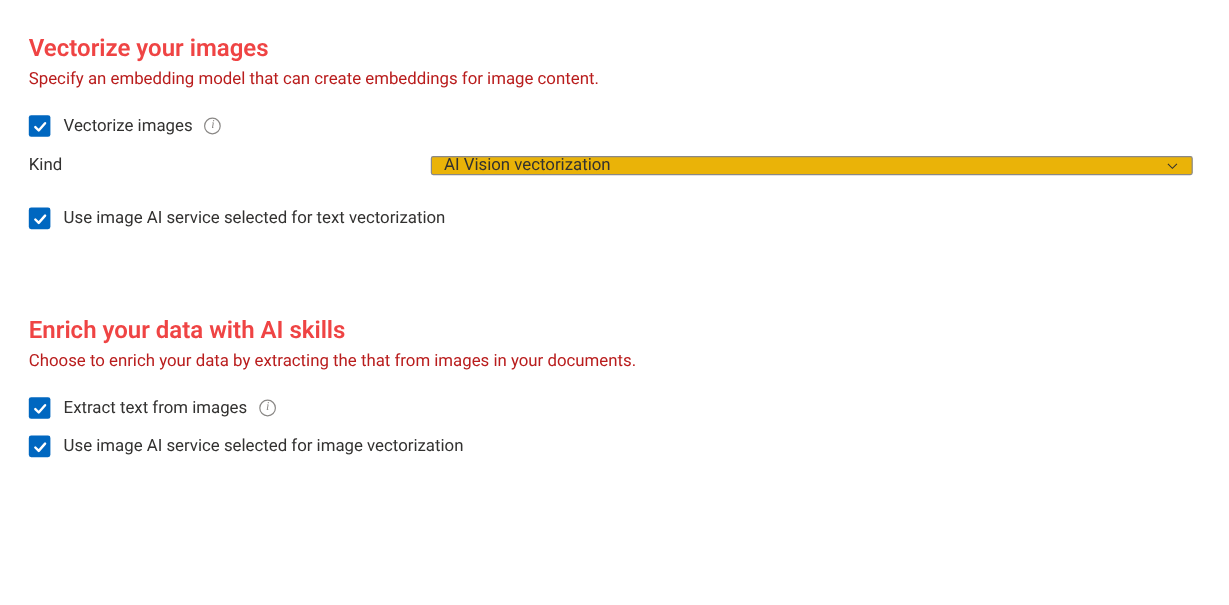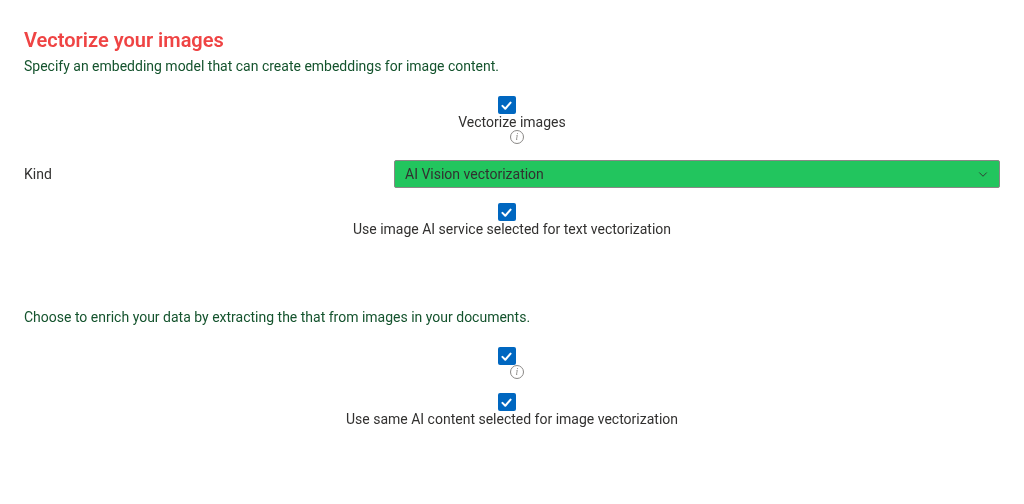--- a/index.html
+++ b/index.html
@@ -12,28 +12,27 @@
       width: 1024px;
     }
     .section-title {
       font-size: 20px;
       font-weight: 600;
       color: #ef4444;
       margin-bottom: 6px;
     }
     .section-desc {
       font-size: 14px;
-      color: #14532d;
+      color: #b91c1c;
       margin-bottom: 22px;
     }
     .form-row {
       display: flex;
       align-items: center;
       margin-bottom: 14px;
-      flex-direction: column;
     }
     .checkbox {
       width: 18px;
       height: 18px;
       border-radius: 2px;
       display: inline-flex;
       align-items: center;
       justify-content: center;
       flex-shrink: 0;
       cursor: pointer;
@@ -68,37 +67,36 @@
       font-size: 10px;
       color: #8a8886;
       margin-left: 10px;
       font-family: Georgia, serif;
       font-style: italic;
       line-height: 1;
       cursor: pointer;
     }
     .field-row {
       display: flex;
-      align-items: center;
+      align-items: flex-start;
       margin-top: 16px;
-      margin-bottom: 15px;
-      gap: 35px;
+      margin-bottom: 27px;
     }
     .field-label {
       width: 335px;
       font-size: 14px;
       color: #323130;
     }
     .select {
       flex: 1;
       max-width: 635px;
-      height: 28px;
+      height: 16px;
       border: 1px solid #8a8886;
       border-radius: 2px;
-      background: #22c55e;
+      background: #eab308;
       display: flex;
       align-items: center;
       justify-content: space-between;
       padding: 0 10px;
       cursor: pointer;
       font-size: 14px;
       color: #323130;
     }
     .select .chevron {
       width: 12px;
@@ -153,32 +151,34 @@
           <polyline points="3,8.5 6.5,12 13,4.5"></polyline>
         </svg>
     </span>
     <span class="checkbox-label">Use image AI service selected for text vectorization</span>
   </div>
 </div>
 
 <div class="section-gap"></div>
 
 <div>
+  <h2 class="section-title">Enrich your data with AI skills</h2>
   <p class="section-desc">Choose to enrich your data by extracting the that from images in your documents.</p>
 
   <div class="form-row">
     <span class="checkbox checked">
       <svg viewBox="0 0 16 16">
           <polyline points="3,8.5 6.5,12 13,4.5"></polyline>
         </svg>
     </span>
+    <span class="checkbox-label">Extract text from images</span>
     <span class="info-icon">i</span>
   </div>
 
   <div class="form-row">
     <span class="checkbox checked">
       <svg viewBox="0 0 16 16">
           <polyline points="3,8.5 6.5,12 13,4.5"></polyline>
         </svg>
     </span>
-    <span class="checkbox-label">Use same AI content selected for image vectorization</span>
+    <span class="checkbox-label">Use image AI service selected for image vectorization</span>
   </div>
 </div>
 
 </body></html>

